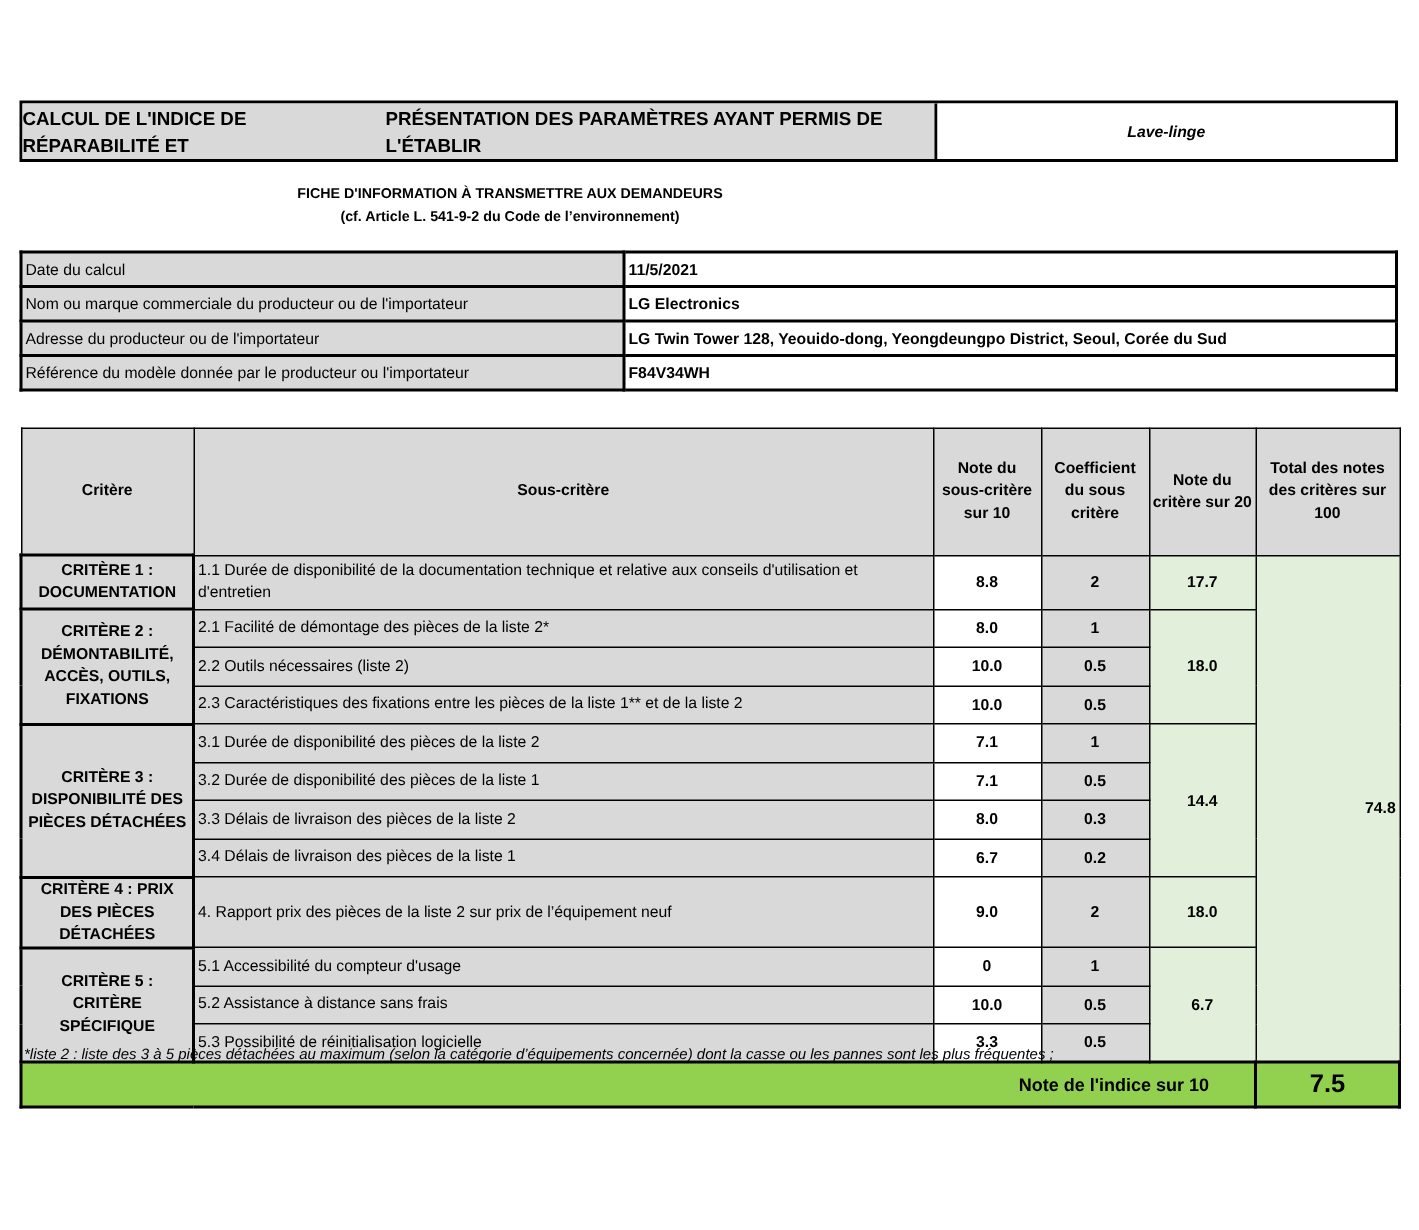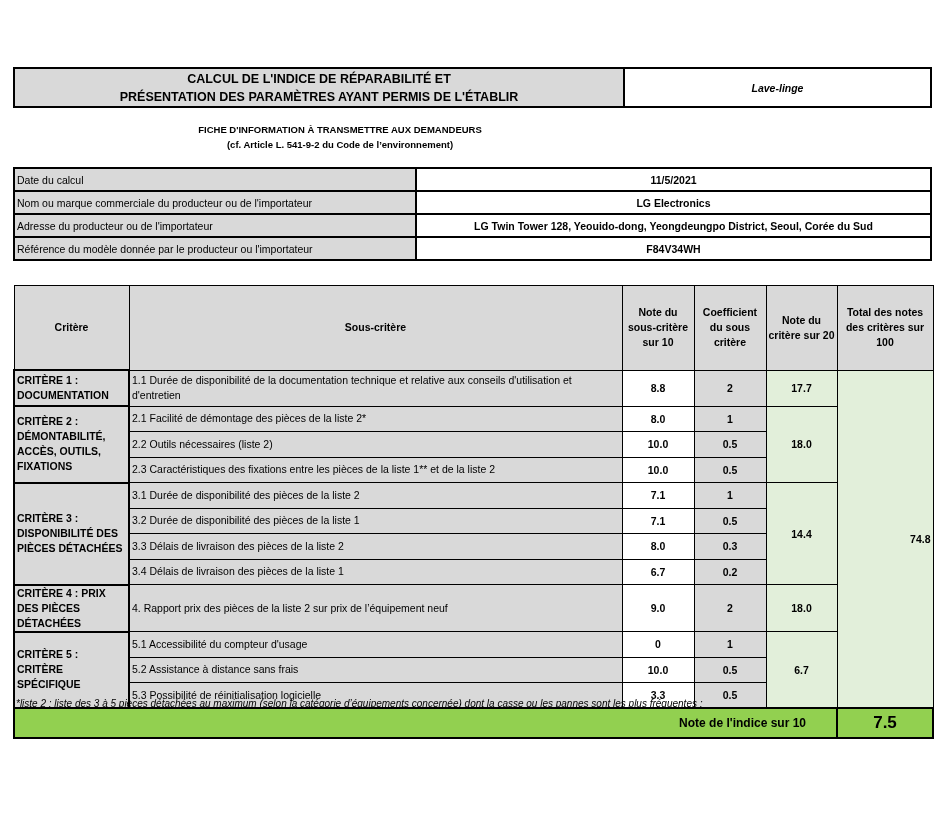--- a/index.html
+++ b/index.html
@@ -1,37 +1,37 @@
 <!DOCTYPE html>
 <html><head>
 <meta charset="utf-8">
 <style>
   html, body { margin: 0; padding: 0; background: #ffffff; }
   body { width: 946px; height: 820px; position: relative; font-family: "Liberation Sans", sans-serif; color: #000; overflow: hidden; }
   .abs { position: absolute; box-sizing: border-box; }
 
   
   .title-box { left: 13px; top: 67px; width: 919px; height: 41px; border: 2px solid #000; display: flex; }
-  .title-left { width: 608px; background: #d9d9d9; border-right: 2px solid #000; display: flex; flex-direction: column; align-items: center; justify-content: center; font-weight: bold; font-size: 12.5px; line-height: 18px; }
+  .title-left { width: 608px; background: #d9d9d9; border-right: 2px solid #000; display: flex; flex-direction: row; align-items: center; justify-content: center; font-weight: bold; font-size: 12.5px; line-height: 18px; }
   .title-right { flex: 1; background: #fff; display: flex; align-items: center; justify-content: center; font-style: italic; font-weight: bold; font-size: 10.5px; }
 
   .subtitle { left: 0; top: 122px; width: 680px; text-align: center; font-weight: bold; font-size: 9.5px; line-height: 15px; }
 
   
   table { border-collapse: collapse; table-layout: fixed; }
   .info { left: 13px; top: 167px; width: 919px; }
   .info td { border: 2px solid #000; height: 21px; font-size: 10.5px; padding: 0 2px; }
   .info td.lbl { background: #d9d9d9; width: 396px; margin-top: 36px; }
-  .info td.val { background: #fff; text-align: center; font-weight: bold; }
+  .info td.val { background: #fff; text-align: left; font-weight: bold; }
 
   
   .main { left: 13px; top: 285px; width: 919px; }
   .main td, .main th { border: 1.5px solid #000; font-size: 10.5px; padding: 0 2px; }
   .main th { background: #d9d9d9; font-weight: bold; text-align: center; height: 83px; line-height: 15px; }
-  .main td.crit { background: #d9d9d9; font-weight: bold; text-align: left; line-height: 15px; border-width: 2px; }
+  .main td.crit { background: #d9d9d9; font-weight: bold; text-align: center; line-height: 15px; border-width: 2px; }
   .main td.sub { background: #d9d9d9; text-align: left; line-height: 15px; }
   .main td.n10 { background: #fff; font-weight: bold; text-align: center; }
   .main td.coef { background: #d9d9d9; font-weight: bold; text-align: center; }
   .main td.n20 { background: #e2efda; font-weight: bold; text-align: center; }
   .main td.tot { background: #e2efda; font-weight: bold; text-align: right; }
   .main tr.r { height: 25.5px; }
   .main tr.rtall { height: 36px; }
   .main tr.rc4 { height: 40px; }
   .main tr.final td { background: #92d050; border: 2px solid #000; height: 28px; font-weight: bold; }
   .main td.final-label { text-align: right; font-size: 12px; padding-right: 30px; }

